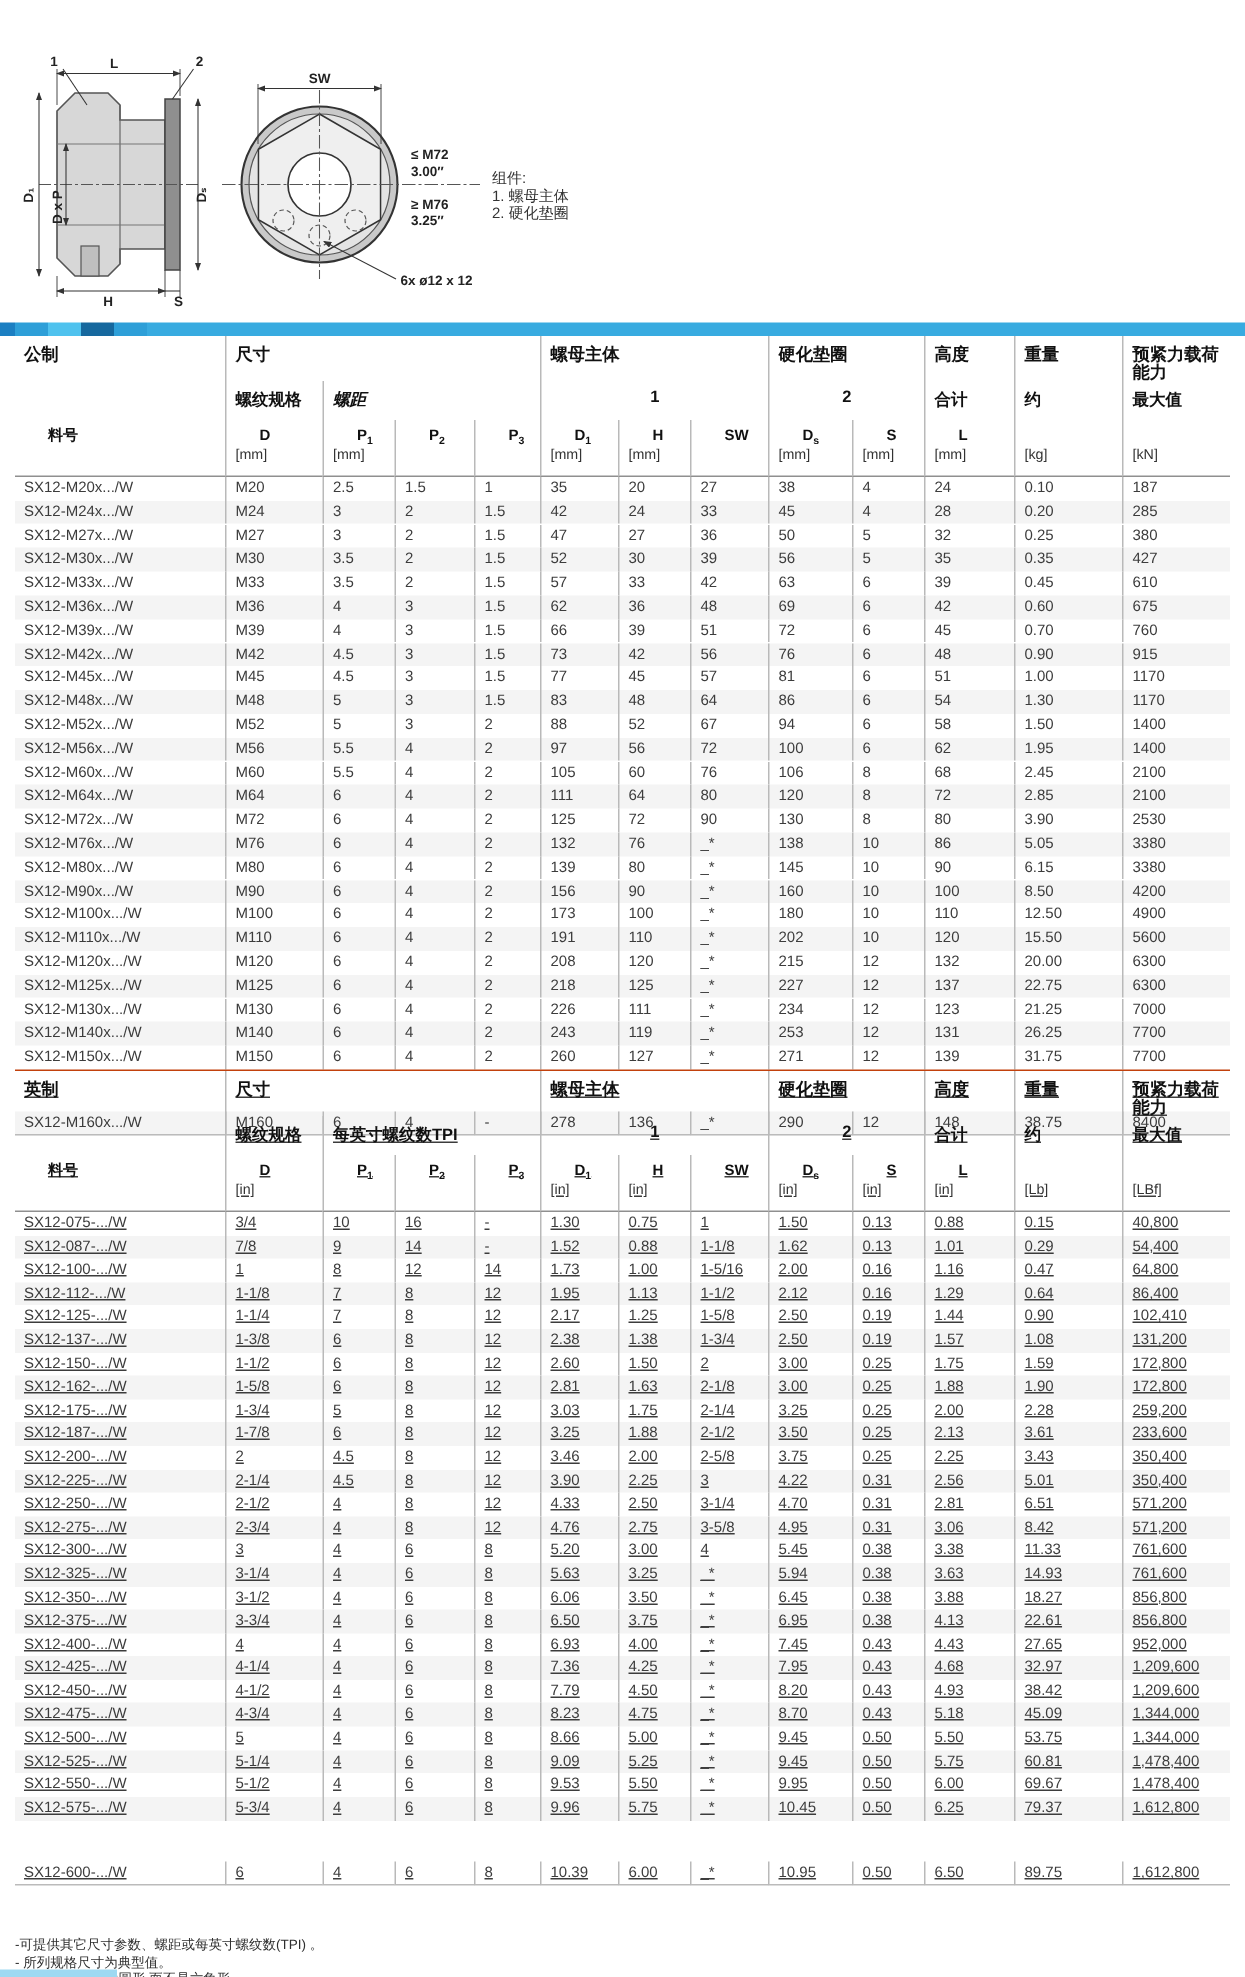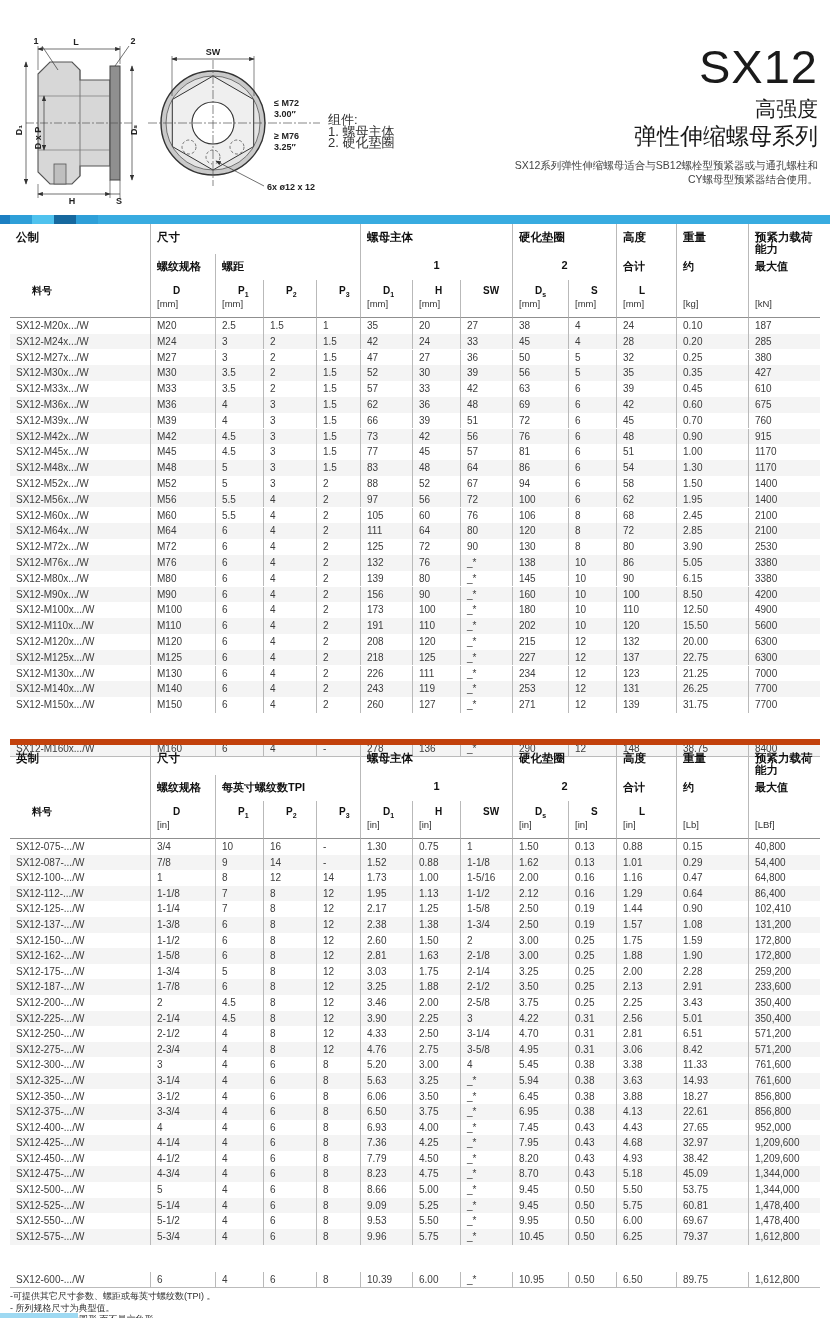--- a/index.html
+++ b/index.html
@@ -6,35 +6,35 @@
   #page{position:relative;width:830px;height:1318px;background:#fff;overflow:hidden;
         font-family:"Liberation Sans","DejaVu Sans",sans-serif;color:#333;}
   
   #title-block{position:absolute;top:42px;right:12px;text-align:right;color:#1a1a1a;}
   #series-name{font-size:47px;font-weight:400;line-height:50px;letter-spacing:1px;}
   #subtitle1{font-size:21px;font-weight:400;line-height:25px;margin-top:4px;}
   #subtitle2{font-size:23px;font-weight:400;line-height:27px;margin-top:2px;}
   #series-desc{font-size:10.5px;line-height:14px;color:#444;margin-top:8px;}
   
   #drawing{position:absolute;left:8px;top:34px;}
-  #legend{position:absolute;left:328px;top:114px;font-size:13px;line-height:11.5px;color:#333;}
+  #legend{position:absolute;left:328px;top:114px;font-size:10px;line-height:11.5px;color:#333;}
   svg text{font-family:"Liberation Sans","DejaVu Sans",sans-serif;}
   .dim-t{font-size:9px;font-weight:bold;fill:#222;}
   .note-t{font-size:9px;font-weight:bold;fill:#222;}
   
   #blue-bar{position:absolute;left:0;top:215px;width:830px;height:9px;display:flex;}
   #blue-bar .seg{height:9px;}
   #blue-bar .rest{flex:1;height:9px;}
   #bottom-sliver{position:absolute;left:0;bottom:0;width:78px;height:5px;}
   
   .dtable{position:absolute;left:10px;width:810px;display:grid;
           grid-template-columns:140px 65px 48px 53px 44px 52px 48px 52px 56px 48px 60px 72px 1fr;
           font-size:10px;color:#3c3c3c;}
   #metric-table{top:224px;}
-  #imperial-table{top:739px;border-top:6px solid #c2410c;}
+  #imperial-table{top:713px;border-top:1px solid #c2410c;text-decoration:underline;}
   .cell{padding-left:6px;box-sizing:border-box;overflow:hidden;white-space:nowrap;}
   .bl{border-left:1px solid #b9b9b9;}
   .gcell{font-weight:bold;font-size:11.5px;color:#111;padding-top:7px;line-height:12px;}
   .scell{font-weight:bold;font-size:11px;color:#111;padding-top:5px;}
   .scell.ctr{text-align:center;padding-left:0;}
   .ccell{font-weight:bold;font-size:10px;color:#111;padding-top:4px;border-bottom:1px solid #8f8f8f;}
   .ccell .lab{height:13px;line-height:13px;margin-left:16px;}
   .ccell .unit{height:14px;line-height:13px;font-weight:normal;font-size:9.5px;color:#333;}
   .bcell{line-height:15.7px;height:15.7px;}
   .alt{background:#f4f4f4;}
@@ -123,29 +123,20 @@
       </g>
     </svg>
   </div>
 
   <div id="legend">
     <div>组件:</div>
     <div>1. 螺母主体</div>
     <div>2. 硬化垫圈</div>
   </div>
 
-  <div id="title-block">
-    <div id="series-name">SX12</div>
-    <div id="subtitle1">高强度</div>
-    <div id="subtitle2">弹性伸缩螺母系列</div>
-    <div id="series-desc">
-      <div>SX12系列弹性伸缩螺母适合与SB12螺栓型预紧器或与通孔螺柱和</div>
-      <div>CY螺母型预紧器结合使用。</div>
-    </div>
-  </div>
 
   <div id="blue-bar">
       <div class="seg" style="width: 10px; background: rgb(28, 127, 194);"></div>
       <div class="seg" style="width: 22px; background: rgb(46, 159, 216);"></div>
       <div class="seg" style="width: 22px; background: rgb(79, 194, 238);"></div>
       <div class="seg" style="width: 22px; background: rgb(22, 104, 158);"></div>
       <div class="seg" style="width: 22px; background: rgb(46, 159, 216);"></div>
       <div class="rest" style="background: rgb(56, 171, 224);"></div>
     </div>
 
@@ -155,21 +146,21 @@
       <div class="cell gcell bl" style="grid-column: span 3;">螺母主体</div>
       <div class="cell gcell bl" style="grid-column: span 2;">硬化垫圈</div>
       <div class="cell gcell bl">高度</div>
       <div class="cell gcell bl">重量</div>
       <div class="cell gcell bl">
         <div>预紧力载荷</div>
         <div>能力</div>
       </div>
       <div class="cell scell"></div>
       <div class="cell scell bl">螺纹规格</div>
-      <div class="cell scell bl" style="grid-column: span 3;">螺距</div>
+      <div class="cell scell bl" style="grid-column: span 3; font-style: italic;">螺距</div>
       <div class="cell scell bl ctr" style="grid-column: span 3;">1</div>
       <div class="cell scell bl ctr" style="grid-column: span 2;">2</div>
       <div class="cell scell bl">合计</div>
       <div class="cell scell bl">约</div>
       <div class="cell scell bl">最大值</div>
       <div class="cell ccell">
         <div class="lab">料号</div>
         <div class="unit"></div>
       </div>
       <div class="cell ccell bl">
@@ -752,21 +743,21 @@
       <div class="cell bcell bl alt">1-7/8</div>
       <div class="cell bcell bl alt">6</div>
       <div class="cell bcell bl alt">8</div>
       <div class="cell bcell bl alt">12</div>
       <div class="cell bcell bl alt">3.25</div>
       <div class="cell bcell bl alt">1.88</div>
       <div class="cell bcell bl alt">2-1/2</div>
       <div class="cell bcell bl alt">3.50</div>
       <div class="cell bcell bl alt">0.25</div>
       <div class="cell bcell bl alt">2.13</div>
-      <div class="cell bcell bl alt">2.91</div>
+      <div class="cell bcell bl alt">3.61</div>
       <div class="cell bcell bl alt">233,600</div>
       <div class="cell bcell">SX12-200-.../W</div>
       <div class="cell bcell bl">2</div>
       <div class="cell bcell bl">4.5</div>
       <div class="cell bcell bl">8</div>
       <div class="cell bcell bl">12</div>
       <div class="cell bcell bl">3.46</div>
       <div class="cell bcell bl">2.00</div>
       <div class="cell bcell bl">2-5/8</div>
       <div class="cell bcell bl">3.75</div>

